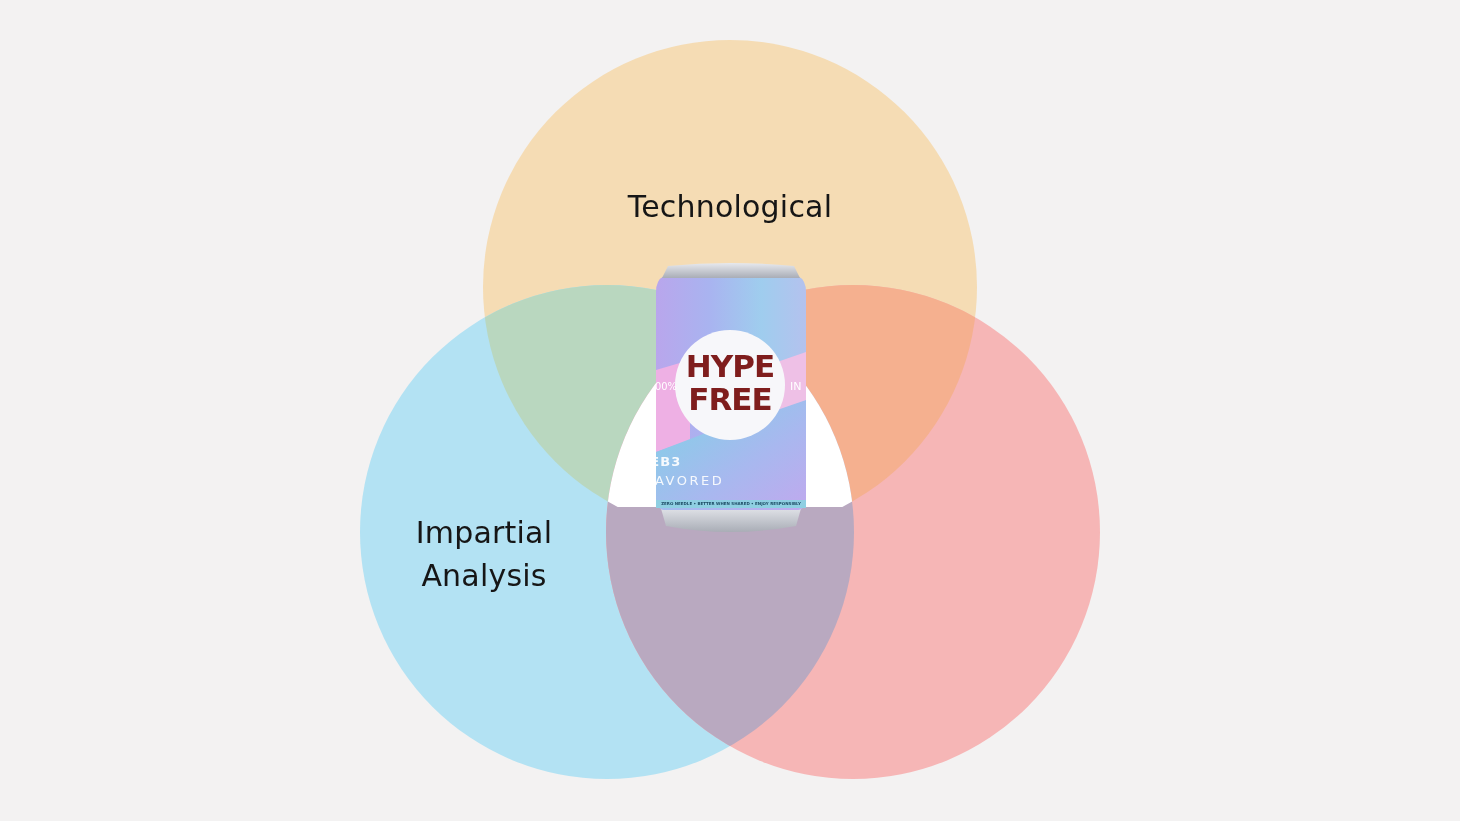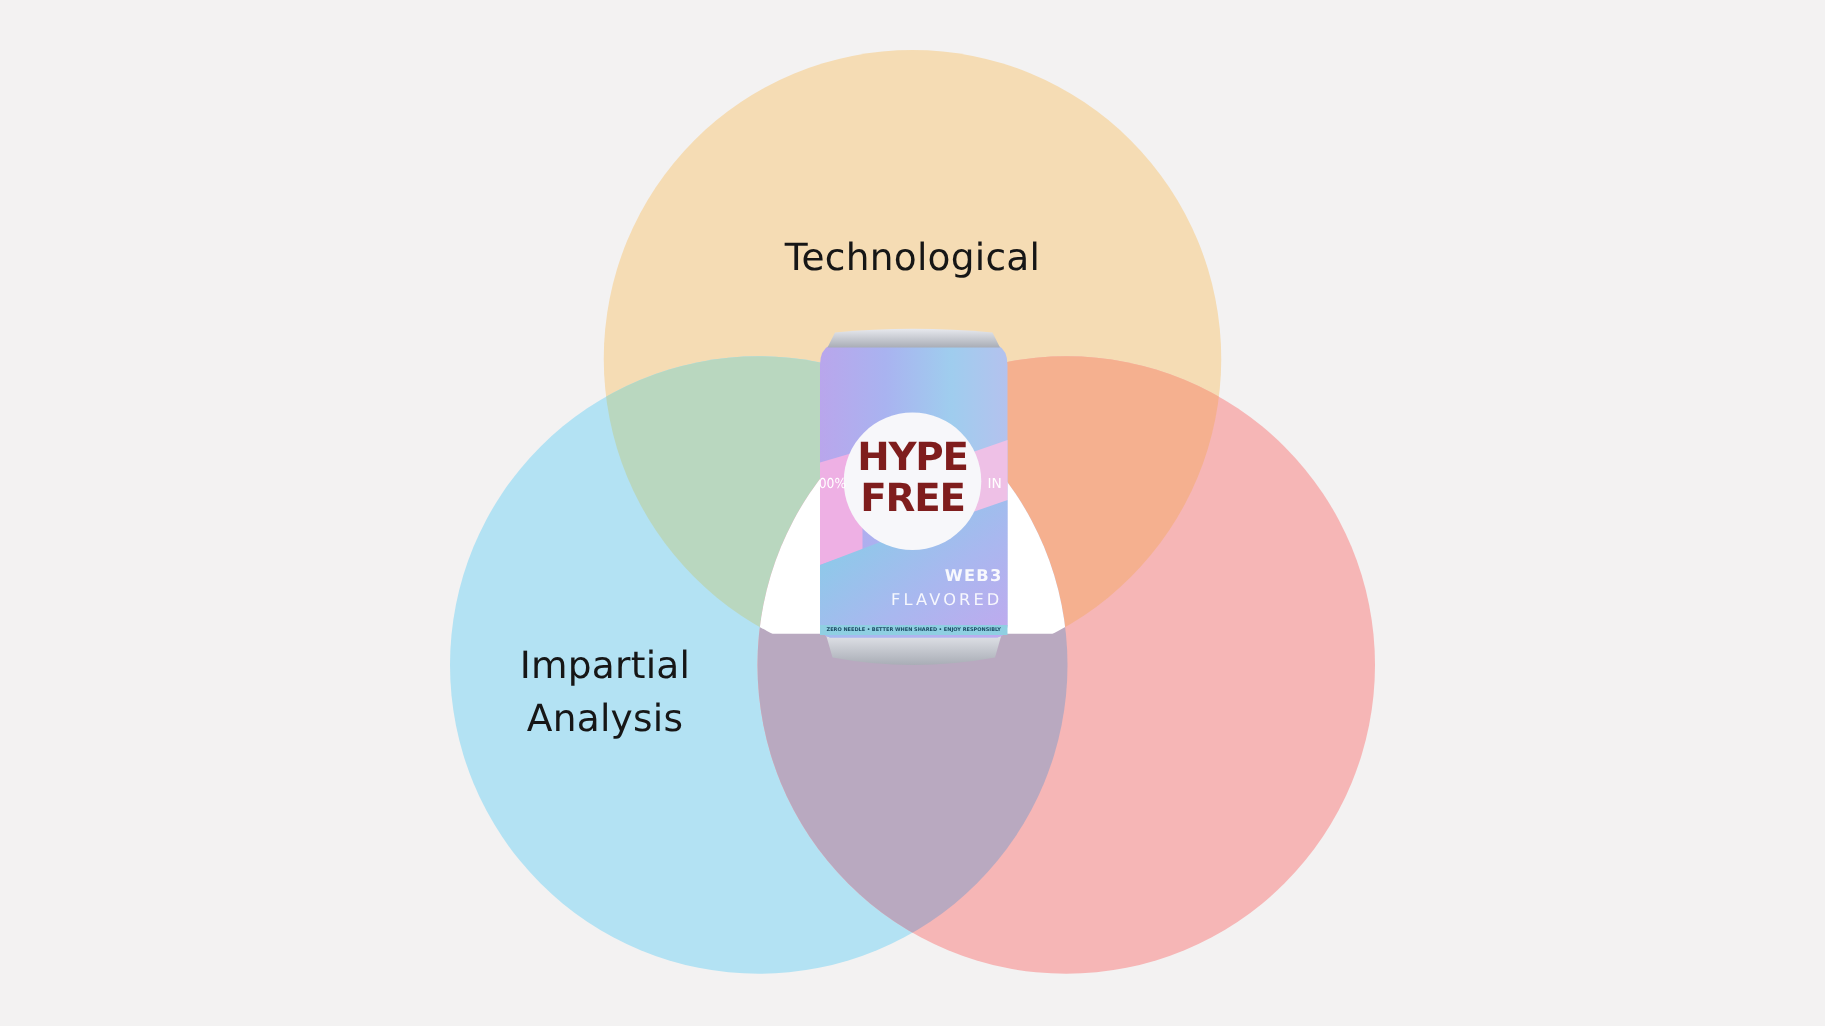--- a/index.html
+++ b/index.html
@@ -93,21 +93,21 @@
       <rect x="656" y="500" width="150" height="8" fill="#8fcfe2"></rect>
     </g>
   </svg>
 
   <div style="position:absolute;left:680px;top:350px;width:100px;text-align:center;font-family:'DejaVu Sans',sans-serif;font-weight:bold;font-size:31px;line-height:33px;color:#7f1d1d;letter-spacing:-1px;">
     <div>HYPE</div>
     <div>FREE</div>
   </div>
   <div style="position:absolute;left:655px;top:380px;font-size:11px;color:#ffffff;font-family:'DejaVu Sans Condensed','DejaVu Sans',sans-serif;">00%</div>
   <div style="position:absolute;left:790px;top:380px;font-size:11px;color:#ffffff;font-family:'DejaVu Sans',sans-serif;">IN</div>
-  <div style="position:absolute;left:660px;top:453px;width:142px;text-align:right;color:#ffffff;font-family:'DejaVu Sans',sans-serif;">
+  <div style="position:absolute;left:635px;top:453px;width:142px;text-align:left;color:#ffffff;font-family:'DejaVu Sans',sans-serif;">
     <div style="font-weight:bold;font-size:13px;letter-spacing:1px;line-height:18px;opacity:0.92;">WEB3</div>
     <div style="font-size:13px;letter-spacing:2.5px;line-height:20px;opacity:0.9;">FLAVORED</div>
   </div>
   <div style="position:absolute;left:656px;top:500px;width:150px;overflow:hidden;white-space:nowrap;font-size:4px;line-height:8px;color:#1d4c64;text-align:center;font-weight:bold;">ZERO NEEDLE • BETTER WHEN SHARED • ENJOY RESPONSIBLY</div>
 
   <div class="label" style="left:590px;top:143px;width:280px;margin-top:42px;">
     <span>Technological</span>
   </div>
   <div class="label" style="left:374px;top:511px;width:220px;">
     <span>Impartial</span>

